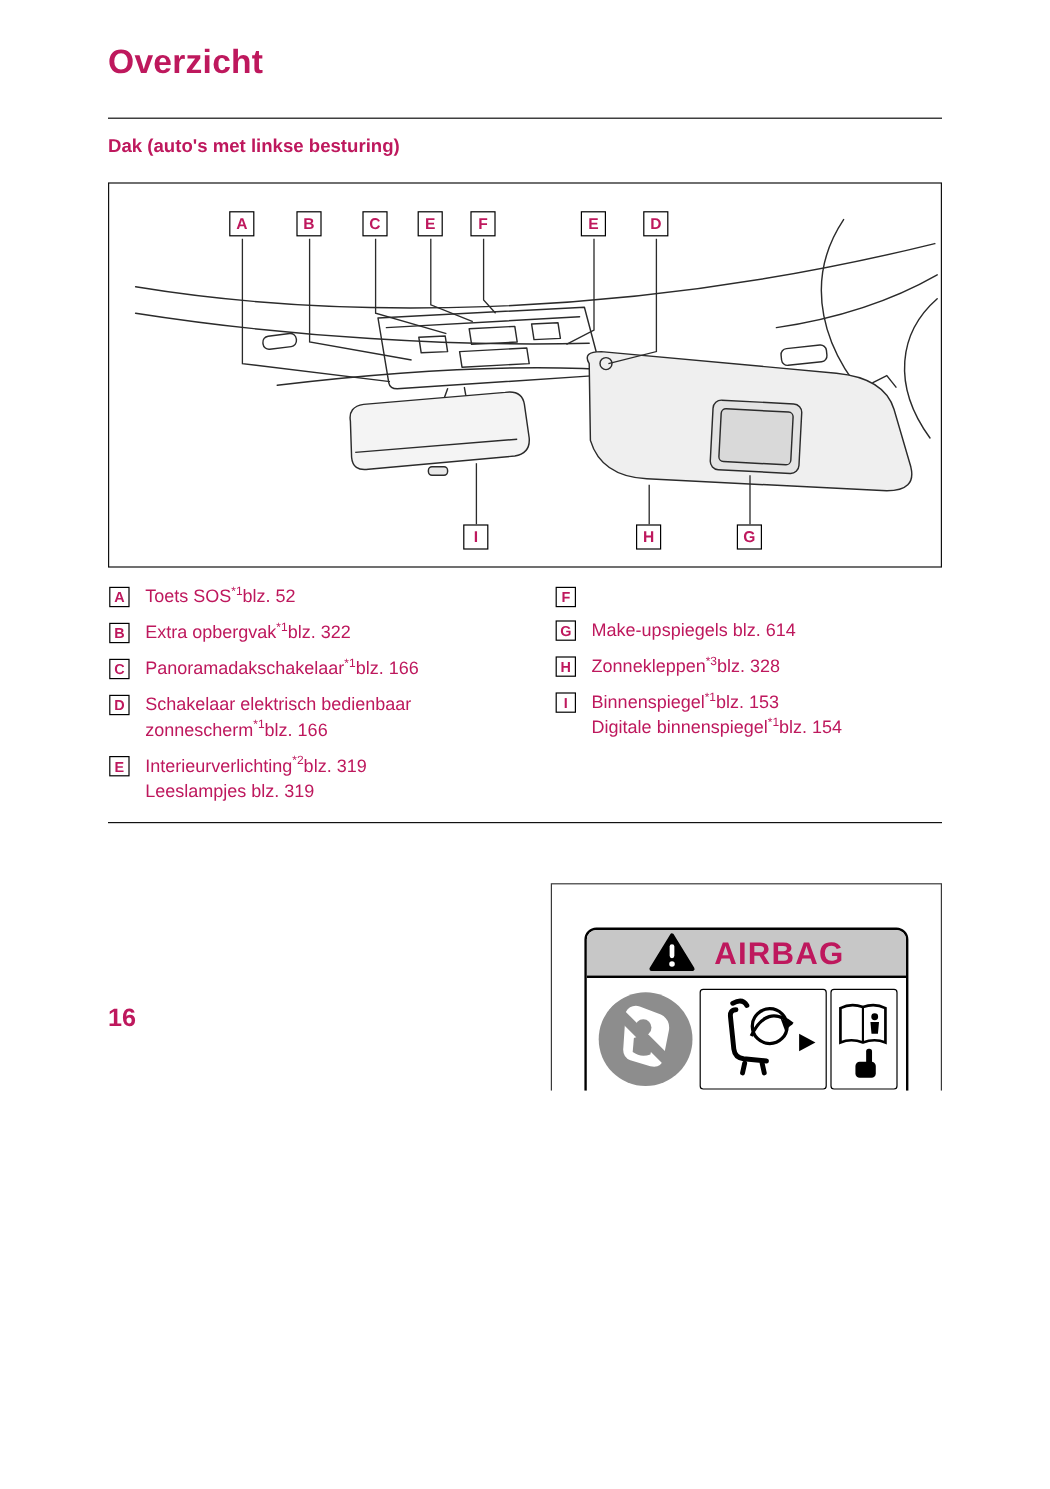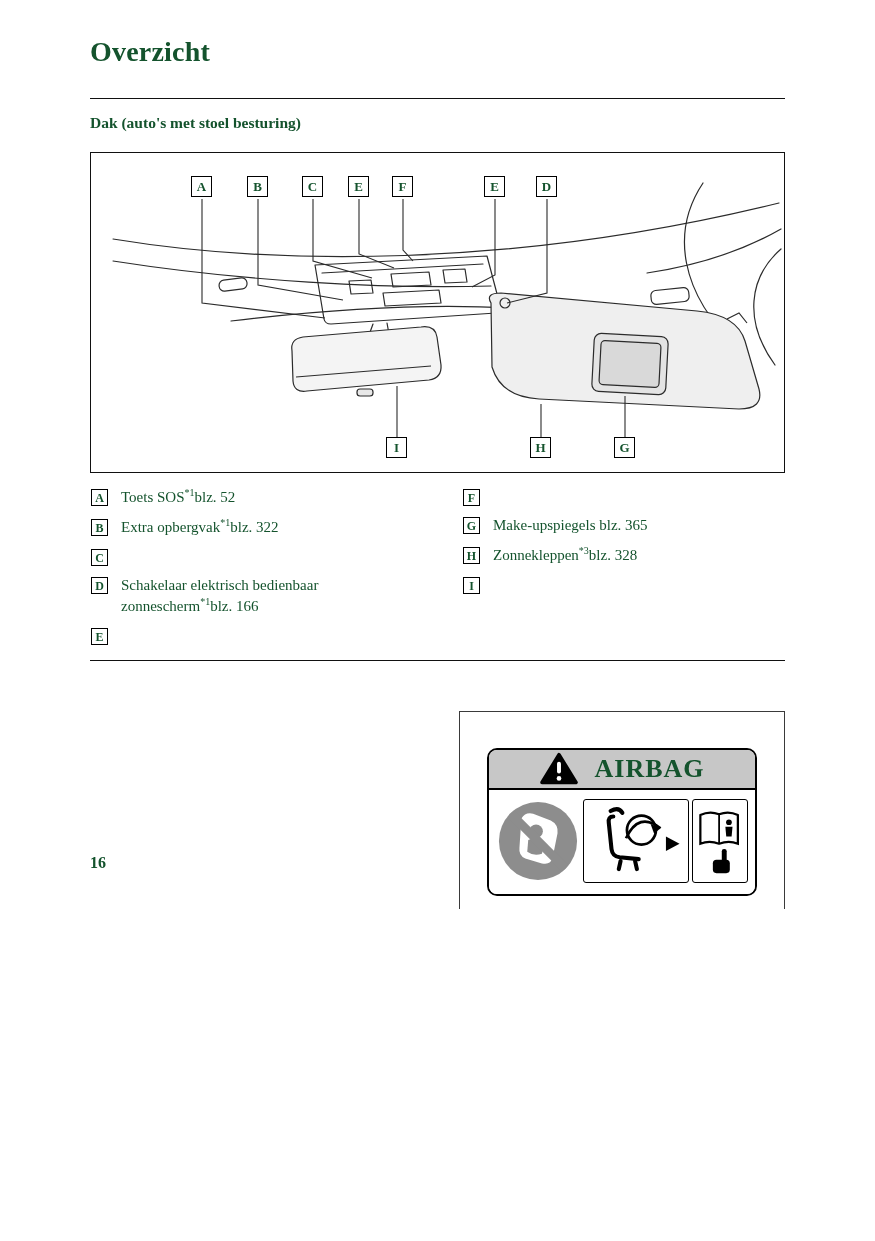--- a/index.html
+++ b/index.html
@@ -2,22 +2,22 @@
 <html><head>
 <meta charset="utf-8">
 <style>
   * { box-sizing: border-box; }
   body { margin: 0; background: #ffffff; }
   .page {
     position: relative;
     width: 875px;
     height: 909px;
     background: #fff;
-    color: #14532d;
-    font-family: Liberation Serif, serif;
+    color: #be185d;
+    font-family: Liberation Sans, sans-serif;
     overflow: hidden;
   }
   .content { padding: 30px 90px 0 90px; }
 
   h1.title { font-size: 28px; font-weight: 700; margin: 6px 0 0 0; letter-spacing: .2px; }
   hr.rule { border: 0; border-top: 1.2px solid #111; margin: 30px 0 0 0; }
   h2.section { font-size: 15.5px; font-weight: 700; margin: 15px 0 0 0; }
 
   .figure {
     position: relative;
@@ -70,31 +70,31 @@
     height: 40px; background: #c7c7c7; border-bottom: 2px solid #000;
   }
   .airbag-title { font-size: 26px; font-weight: 700; letter-spacing: 1px; }
   .airbag-pictos {
     display: flex; align-items: center; justify-content: space-between;
     padding: 9px 7px 11px 7px; background: #fff;
   }
   .picto-cell { display: flex; align-items: center; justify-content: center; }
   .picto-cell.bordered { border: 1px solid #000; border-radius: 3px; padding: 2px; }
 
-  .page-num { position: absolute; left: 90px; bottom: 37px; font-size: 16px; font-weight: 700; }
+  .page-num { position: absolute; left: 90px; bottom: 48px; font-size: 21px; font-weight: 700; }
 </style>
 </head>
 <body>
 
 <div class="page">
   <div class="content">
 
     <h1 class="title">Overzicht</h1>
     <hr class="rule">
-    <h2 class="section">Dak (auto's met stoel besturing)</h2>
+    <h2 class="section">Dak (auto's met linkse besturing)</h2>
 
     <div class="figure">
       <svg width="693" height="319" viewBox="0 0 693 319">
 
         <g fill="none" stroke="#2b2b2b" stroke-width="1.2" stroke-linecap="round" stroke-linejoin="round">
           <path d="M 22 86 C 180 112, 420 116, 688 50"></path>
           <path d="M 22 108 C 150 128, 290 136, 400 133"></path>
           <path d="M 556 120 C 610 112, 655 96, 690 76"></path>
           <path d="M 140 168 C 250 155, 350 150, 430 156"></path>
           <path d="M 612 30 C 580 78, 588 140, 648 196"></path>
@@ -156,43 +156,46 @@
         <div class="legend-item">
           <span class="keybox">A</span>
           <span class="legend-text">Toets SOS<sup>*1</sup>blz. 52</span>
         </div>
         <div class="legend-item">
           <span class="keybox">B</span>
           <span class="legend-text">Extra opbergvak<sup>*1</sup>blz. 322</span>
         </div>
         <div class="legend-item">
           <span class="keybox">C</span>
+          <span class="legend-text">Panoramadakschakelaar<sup>*1</sup>blz. 166</span>
         </div>
         <div class="legend-item">
           <span class="keybox">D</span>
           <span class="legend-text">Schakelaar elektrisch bedienbaar zonnescherm<sup>*1</sup>blz. 166</span>
         </div>
         <div class="legend-item">
           <span class="keybox">E</span>
+          <span class="legend-text">Interieurverlichting<sup>*2</sup>blz. 319<br>Leeslampjes blz. 319</span>
         </div>
       </div>
       <div class="legend-col">
         <div class="legend-item">
           <span class="keybox">F</span>
         </div>
         <div class="legend-item">
           <span class="keybox">G</span>
-          <span class="legend-text">Make-upspiegels blz. 365</span>
+          <span class="legend-text">Make-upspiegels blz. 614</span>
         </div>
         <div class="legend-item">
           <span class="keybox">H</span>
           <span class="legend-text">Zonnekleppen<sup>*3</sup>blz. 328</span>
         </div>
         <div class="legend-item">
           <span class="keybox">I</span>
+          <span class="legend-text">Binnenspiegel<sup>*1</sup>blz. 153<br>Digitale binnenspiegel<sup>*1</sup>blz. 154</span>
         </div>
       </div>
     </div>
 
     <hr class="rule" style="margin-top:6px">
 
     <div class="notes">
       <div class="footnotes">
       </div>
 

